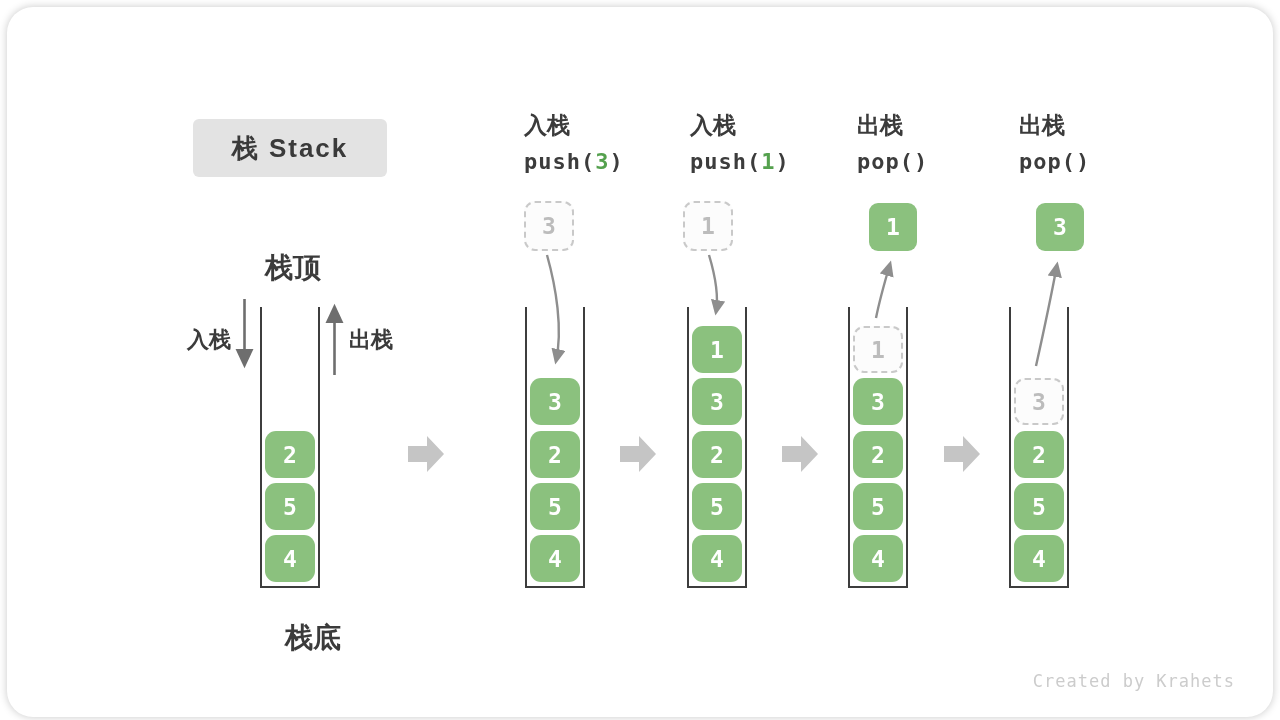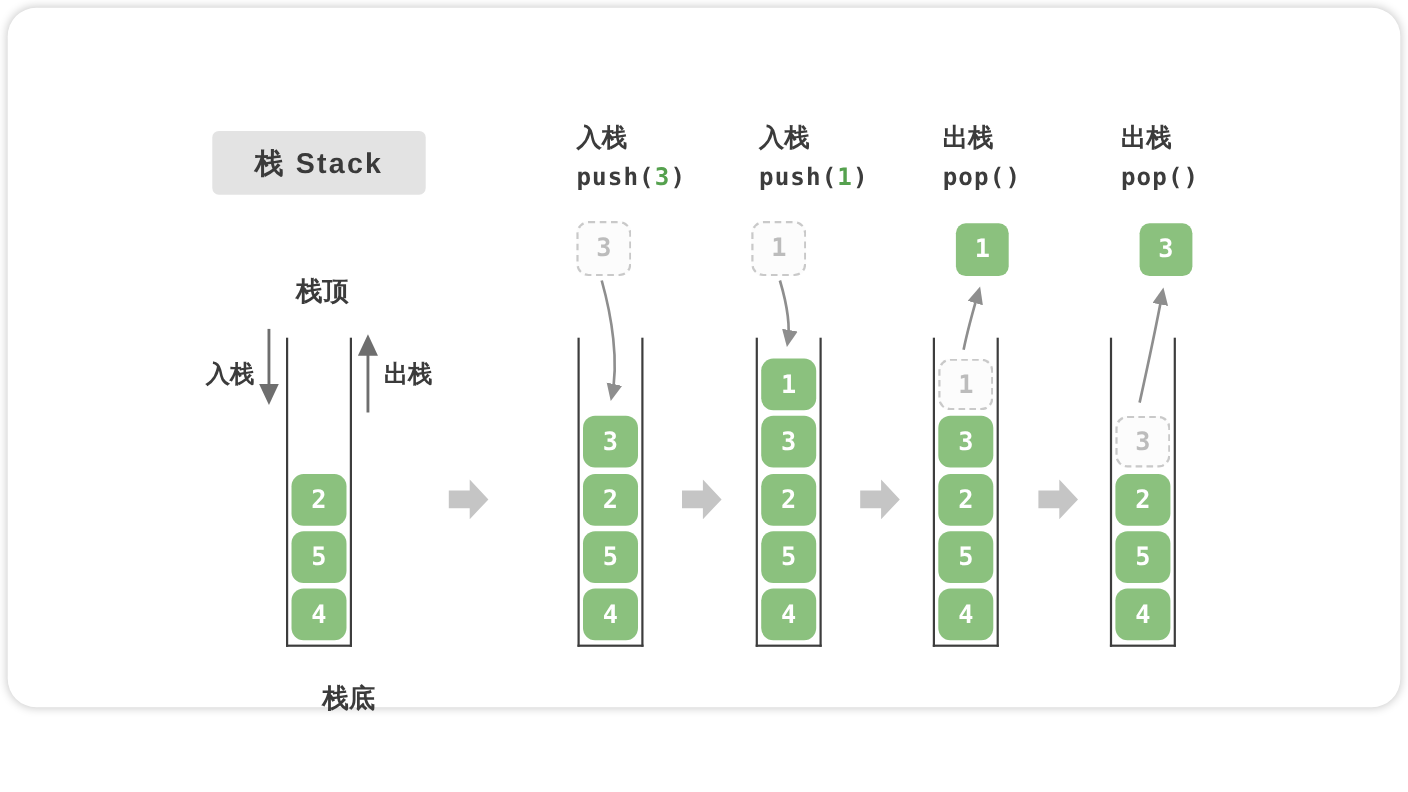--- a/index.html
+++ b/index.html
@@ -1,18 +1,18 @@
 <!DOCTYPE html>
 <html style="--block_green: #8bc17e; --code_green: #55a14e; --title_bg: #e3e3e3; --arrow_light: #c5c5c5; --arrow_mid: #8e8e8e; --arrow_dark: #6e6e6e;"><head>
 <meta charset="utf-8">
 <style>
   * { margin:0; padding:0; box-sizing:border-box; }
   html,body { width:1280px; height:720px; background:#ffffff; overflow:hidden;
               font-family:"Liberation Sans", sans-serif; }
-  .card { position:absolute; left:7px; top:7px; width:1266px; height:636px;
+  .card { position:absolute; left:7px; top:7px; width:1266px; height:710px;
           background:#ffffff; border-radius:26px;
           box-shadow:0 0 9px rgba(0,0,0,0.22); }
 
   
   .title-box { position:absolute; left:186px; top:112px; width:194px; height:58px;
                background:var(--title_bg,#e3e3e3); border-radius:6px;
                display:flex; align-items:center; justify-content:center;
                font-size:26px; font-weight:bold; color:#3a3a3a; letter-spacing:2px; }
 
   
@@ -38,21 +38,21 @@
   .float-dashed { position:absolute; top:194px; width:50px; height:50px; border-radius:11px;
                   background:#fcfcfc; border:2px dashed #c9c9c9; color:#bcbcbc;
                   font-family:"DejaVu Sans Mono", monospace; font-size:23px; font-weight:bold;
                   display:flex; align-items:center; justify-content:center; }
   .float-green  { position:absolute; top:196px; width:48px; height:48px; border-radius:9px;
                   background:var(--block_green,#8bc17e); color:#ffffff;
                   font-family:"DejaVu Sans Mono", monospace; font-size:23px; font-weight:bold;
                   display:flex; align-items:center; justify-content:center; }
 
   
-  .side-label { position:absolute; font-size:24px; font-weight:bold; color:#3b3b3b; }
+  .side-label { position:absolute; font-size:28px; font-weight:bold; color:#3b3b3b; }
 
   
   .overlay { position:absolute; left:0; top:0; width:1280px; height:720px; pointer-events:none; }
   .curve    { fill:none; stroke:var(--arrow_mid,#8e8e8e); stroke-width:2.4; }
   .straight { stroke:var(--arrow_dark,#6e6e6e); stroke-width:2.6; }
   .big-arrow { fill:var(--arrow_light,#c5c5c5); }
   #mCurve path { fill:var(--arrow_mid,#8e8e8e); }
   #mDark  path { fill:var(--arrow_dark,#6e6e6e); }
 
   .watermark { position:absolute; right:38px; bottom:26px;
@@ -146,13 +146,14 @@
 
     <path class="curve" d="M869,311 C873,291 878,274 883,257" marker-end="url(#mCurve)"></path>
     <path class="curve" d="M1029,359 C1037,323 1044,290 1050,258" marker-end="url(#mCurve)"></path>
 
     <path class="big-arrow" d="M401,439 h19 v-10 l17,18 l-17,18 v-10 h-19 Z"></path>
     <path class="big-arrow" d="M613,439 h19 v-10 l17,18 l-17,18 v-10 h-19 Z"></path>
     <path class="big-arrow" d="M775,439 h19 v-10 l17,18 l-17,18 v-10 h-19 Z"></path>
     <path class="big-arrow" d="M937,439 h19 v-10 l17,18 l-17,18 v-10 h-19 Z"></path>
   </svg>
 
+  <div class="watermark">Created by Krahets</div>
 </div>
 
 </body></html>

